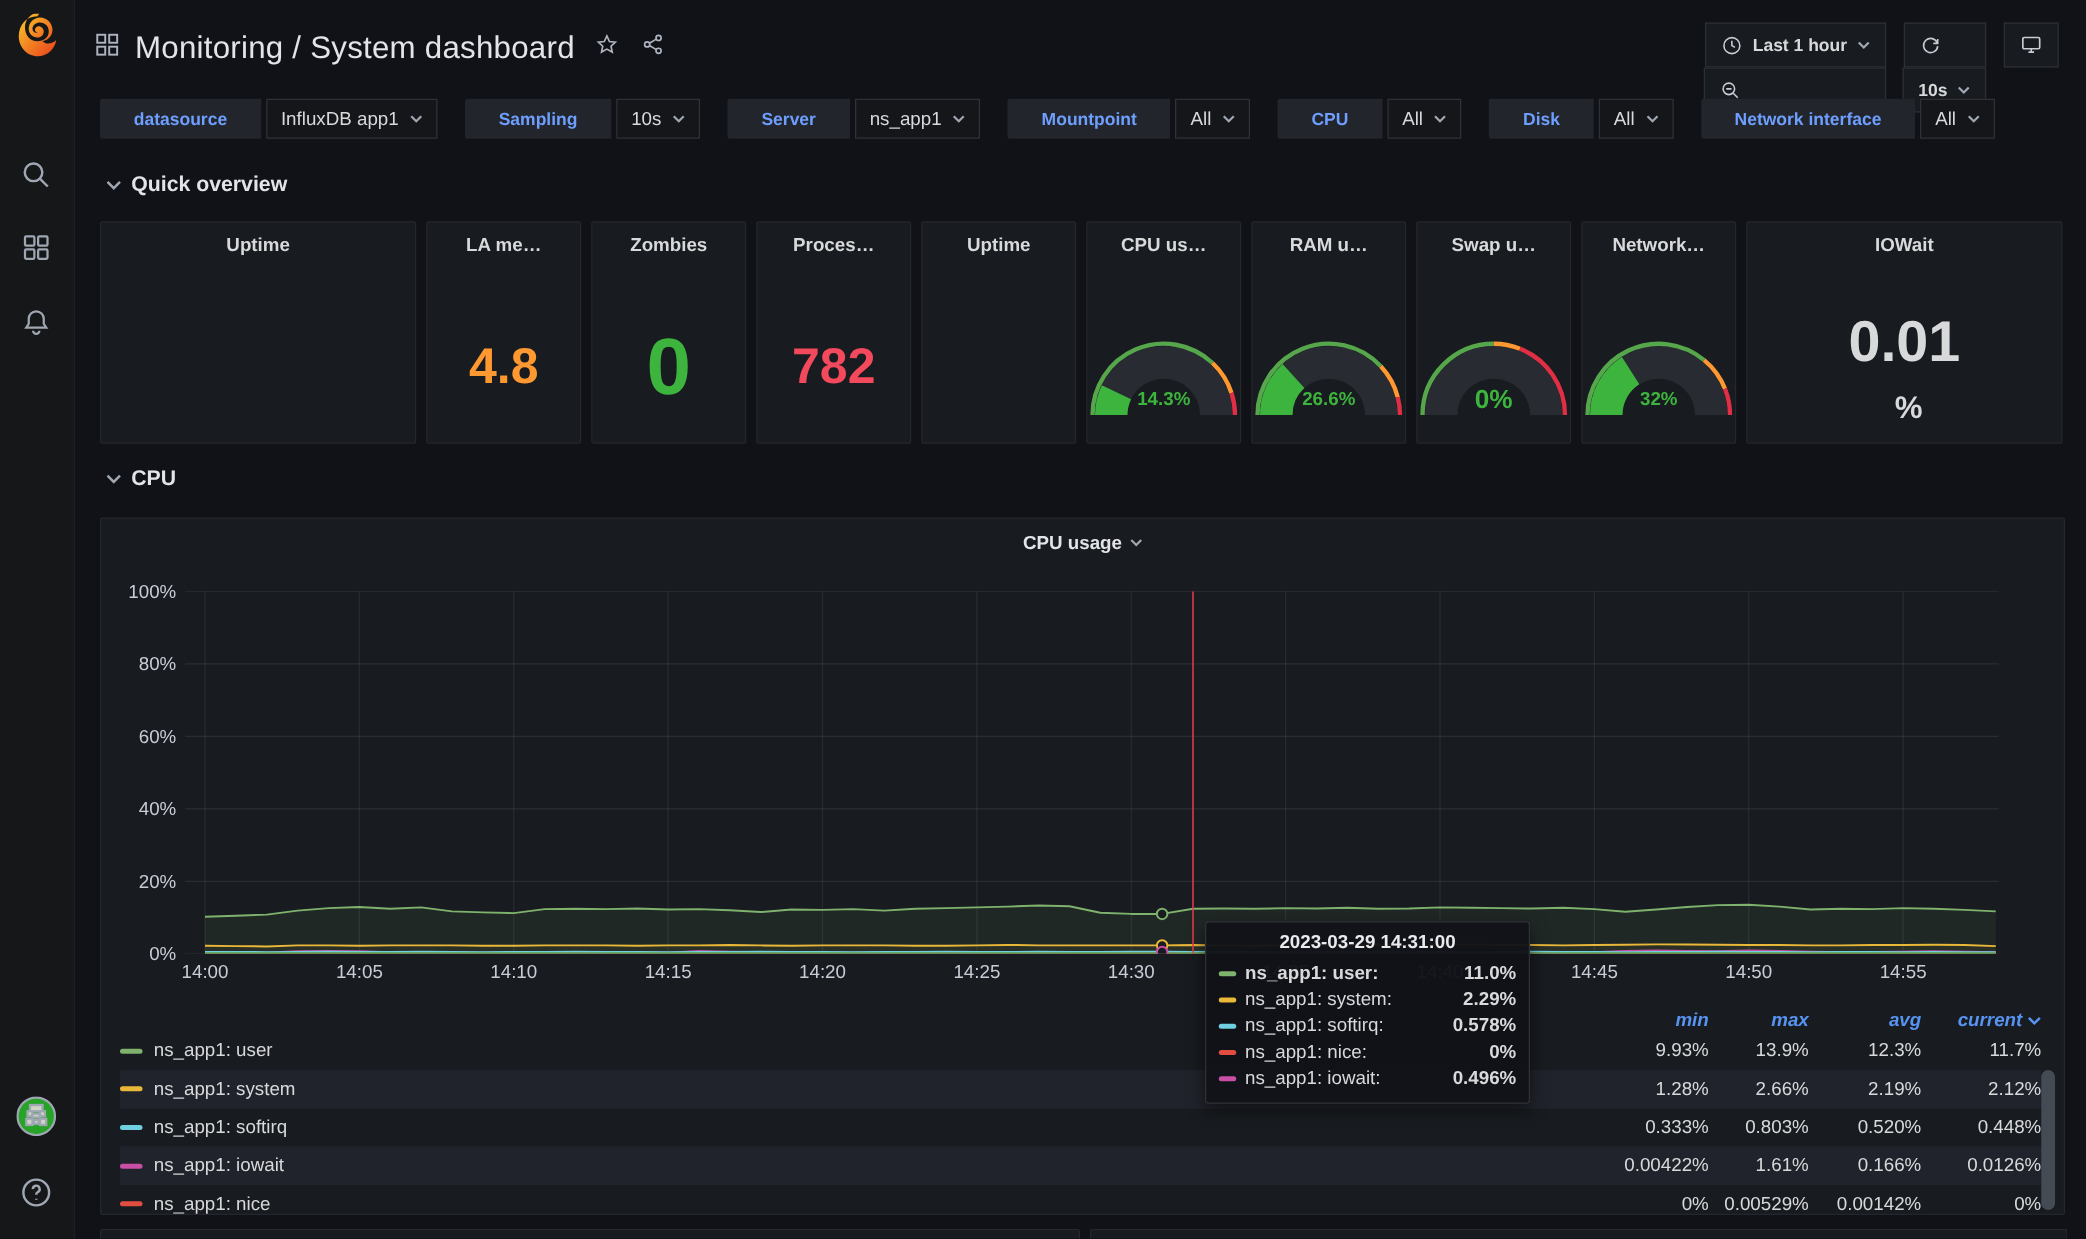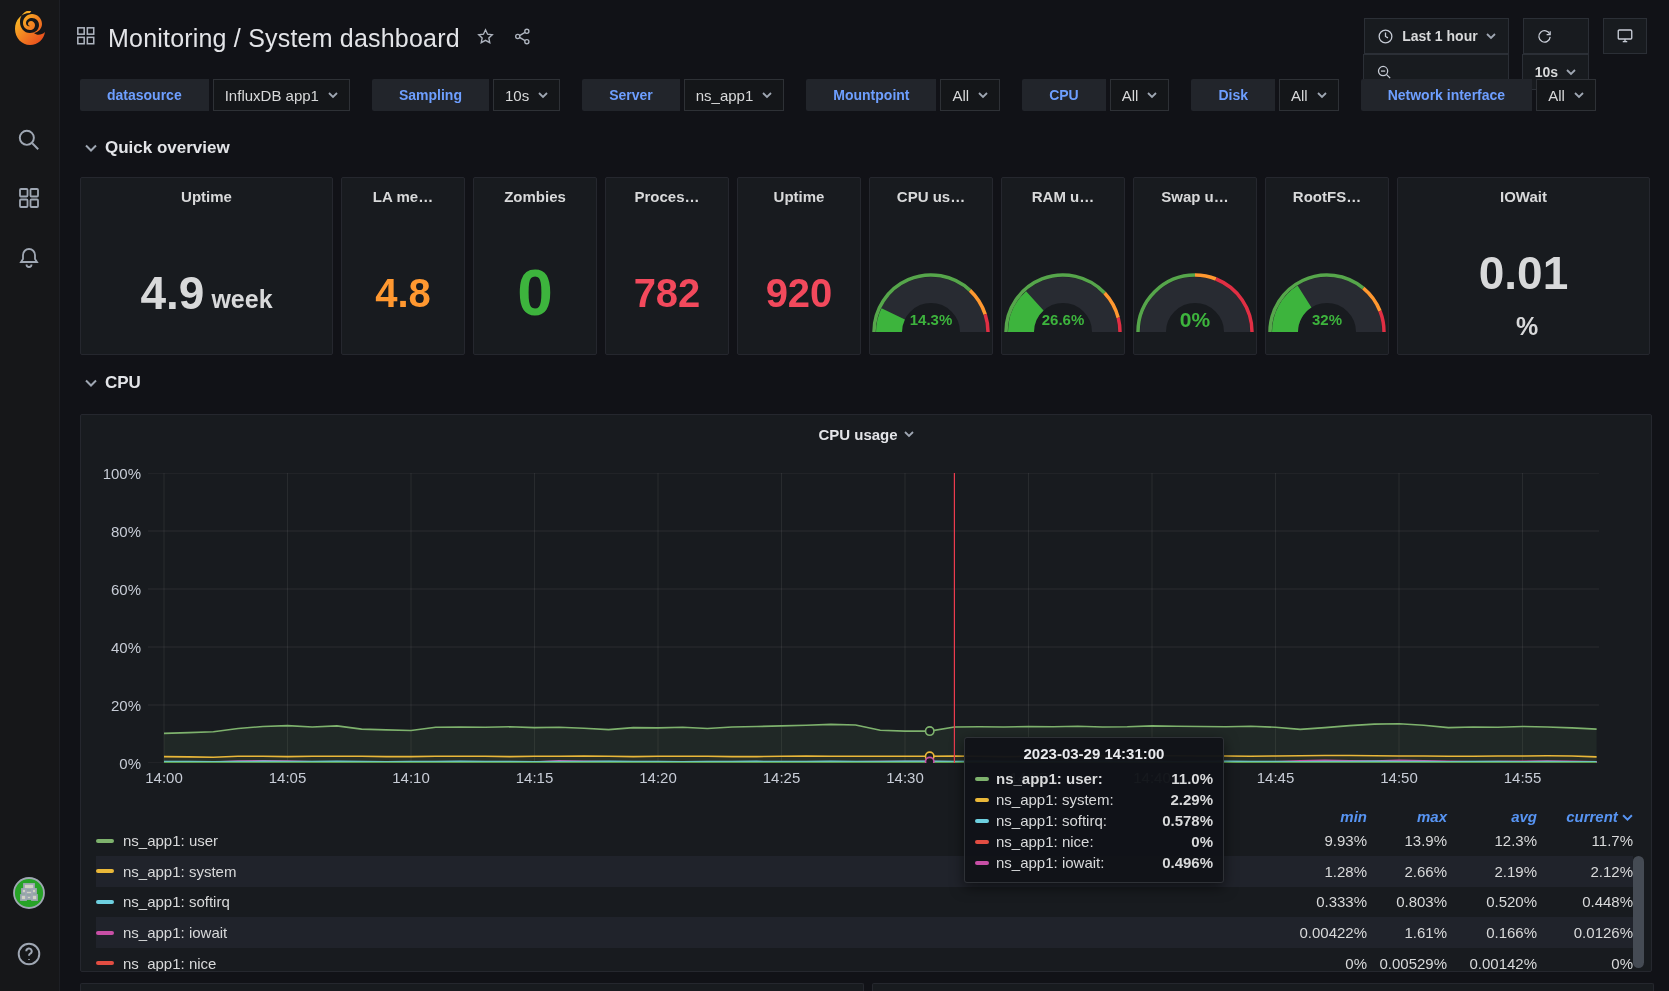--- a/index.html
+++ b/index.html
@@ -270,24 +270,20 @@
   <div class="section-head abs" style="left:85px;top:373px;">
     <svg width="12" height="8" viewBox="0 0 12 8">
         <polyline points="1,1.5 6,6.5 11,1.5"></polyline>
       </svg>
     <span>CPU</span>
   </div>
 
   <div id="stat-row">
       <div class="panel" style="left: 80px; top: 177px; width: 253px; height: 178px;">
         <div class="stat-title">Uptime</div>
-        <div class="stat-value" style="color: rgb(216, 217, 218);">
-          <span style="font-size:46px;">4.9</span>
-          <span style="font-size:25px;margin-left:7px;margin-top:12px;">week</span>
-        </div>
       </div>
       <div class="panel" style="left: 341px; top: 177px; width: 124px; height: 178px;">
         <div class="stat-title">LA me…</div>
         <div class="stat-value" style="color: rgb(255, 152, 48);">
           <span style="font-size:40px;">4.8</span>
         </div>
       </div>
       <div class="panel" style="left: 473px; top: 177px; width: 124px; height: 178px;">
         <div class="stat-title">Zombies</div>
         <div class="stat-value" style="color: rgb(61, 180, 61);">
@@ -295,23 +291,20 @@
         </div>
       </div>
       <div class="panel" style="left: 605px; top: 177px; width: 124px; height: 178px;">
         <div class="stat-title">Proces…</div>
         <div class="stat-value" style="color: rgb(242, 73, 92);">
           <span style="font-size:40px;">782</span>
         </div>
       </div>
       <div class="panel" style="left: 737px; top: 177px; width: 124px; height: 178px;">
         <div class="stat-title">Uptime</div>
-        <div class="stat-value" style="color: rgb(242, 73, 92);">
-          <span style="font-size:40px;">920</span>
-        </div>
       </div>
       <div class="panel" style="left: 869px; top: 177px; width: 124px; height: 178px;">
         <div class="stat-title">CPU us…</div>
         <div class="gauge-wrap">
           <svg width="118" height="66" viewBox="0 0 118 66">
             <path d="M17.0 62.0 A42 42 0 0 1 101.0 62.0" stroke="#282b32" stroke-width="26" fill="none"></path>
             <path d="M17.0 62.0 A42 42 0 0 1 21.2 43.8" stroke="#3db43d" stroke-width="26" fill="none"></path>
             <path d="M2.0 62.0 A57 57 0 0 1 98.0 20.4" stroke="#56a64b" stroke-width="3.5" fill="none"></path>
             <path d="M98.0 20.4 A57 57 0 0 1 113.2 44.4" stroke="#ff9830" stroke-width="3.5" fill="none"></path>
             <path d="M113.2 44.4 A57 57 0 0 1 116.0 62.0" stroke="#e02f44" stroke-width="3.5" fill="none"></path>
@@ -338,21 +331,21 @@
           <svg width="118" height="66" viewBox="0 0 118 66">
             <path d="M17.0 62.0 A42 42 0 0 1 101.0 62.0" stroke="#282b32" stroke-width="26" fill="none"></path>
             <path d="M2.0 62.0 A57 57 0 0 1 59.0 5.0" stroke="#56a64b" stroke-width="3.5" fill="none"></path>
             <path d="M59.0 5.0 A57 57 0 0 1 80.0 9.0" stroke="#ff9830" stroke-width="3.5" fill="none"></path>
             <path d="M80.0 9.0 A57 57 0 0 1 116.0 62.0" stroke="#e02f44" stroke-width="3.5" fill="none"></path>
           </svg>
         </div>
         <div class="gauge-val" style="bottom: 22px; font-size: 21px;">0%</div>
       </div>
       <div class="panel" style="left: 1265px; top: 177px; width: 124px; height: 178px;">
-        <div class="stat-title">RootFS…</div>
+        <div class="stat-title">Network…</div>
         <div class="gauge-wrap">
           <svg width="118" height="66" viewBox="0 0 118 66">
             <path d="M17.0 62.0 A42 42 0 0 1 101.0 62.0" stroke="#282b32" stroke-width="26" fill="none"></path>
             <path d="M17.0 62.0 A42 42 0 0 1 36.5 26.5" stroke="#3db43d" stroke-width="26" fill="none"></path>
             <path d="M2.0 62.0 A57 57 0 0 1 95.3 18.1" stroke="#56a64b" stroke-width="3.5" fill="none"></path>
             <path d="M95.3 18.1 A57 57 0 0 1 112.0 41.0" stroke="#ff9830" stroke-width="3.5" fill="none"></path>
             <path d="M112.0 41.0 A57 57 0 0 1 116.0 62.0" stroke="#e02f44" stroke-width="3.5" fill="none"></path>
           </svg>
         </div>
         <div class="gauge-val" style="bottom: 26px; font-size: 15px;">32%</div>

